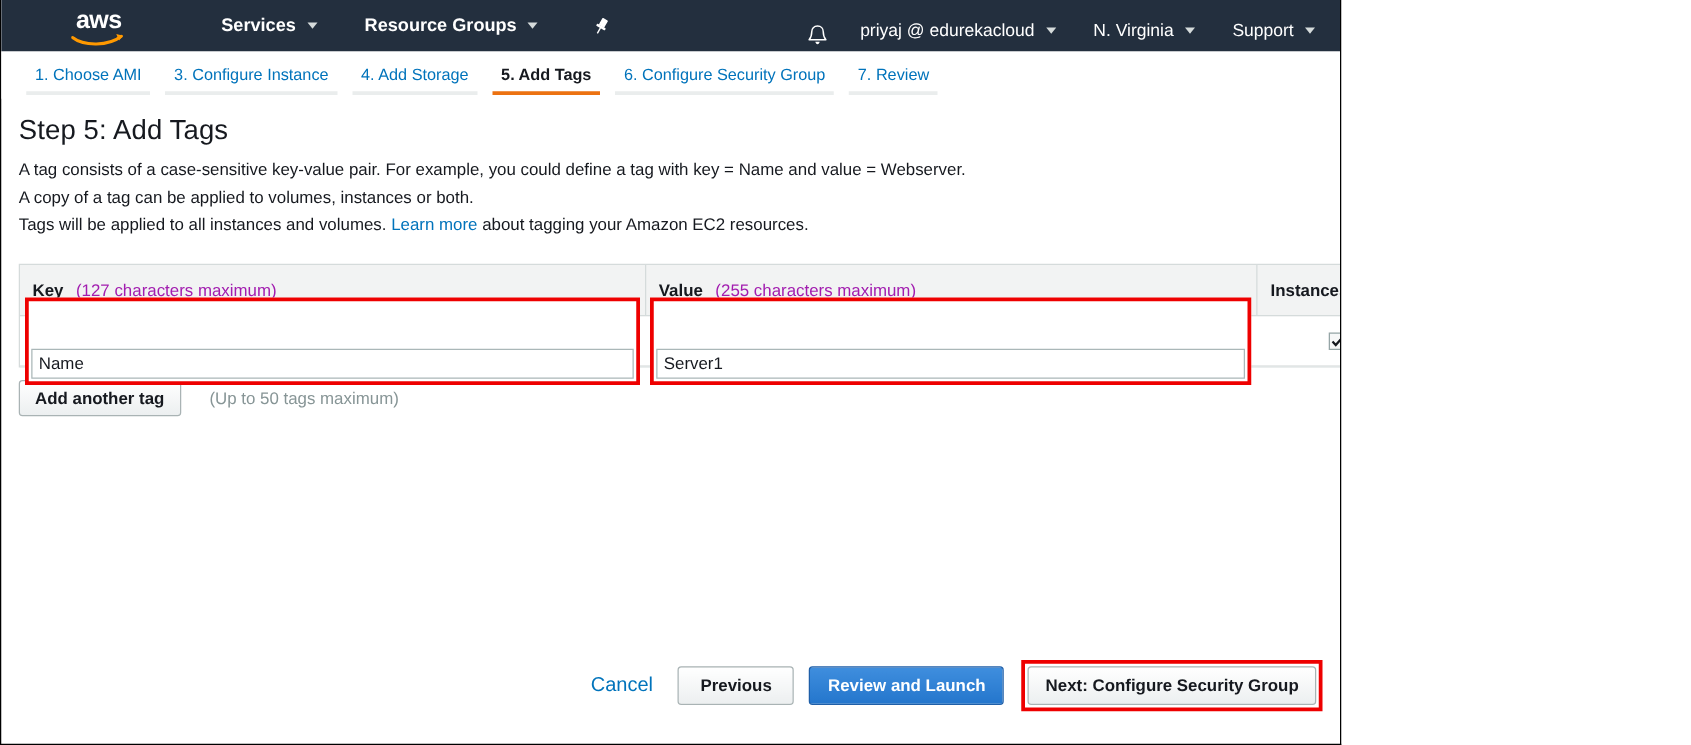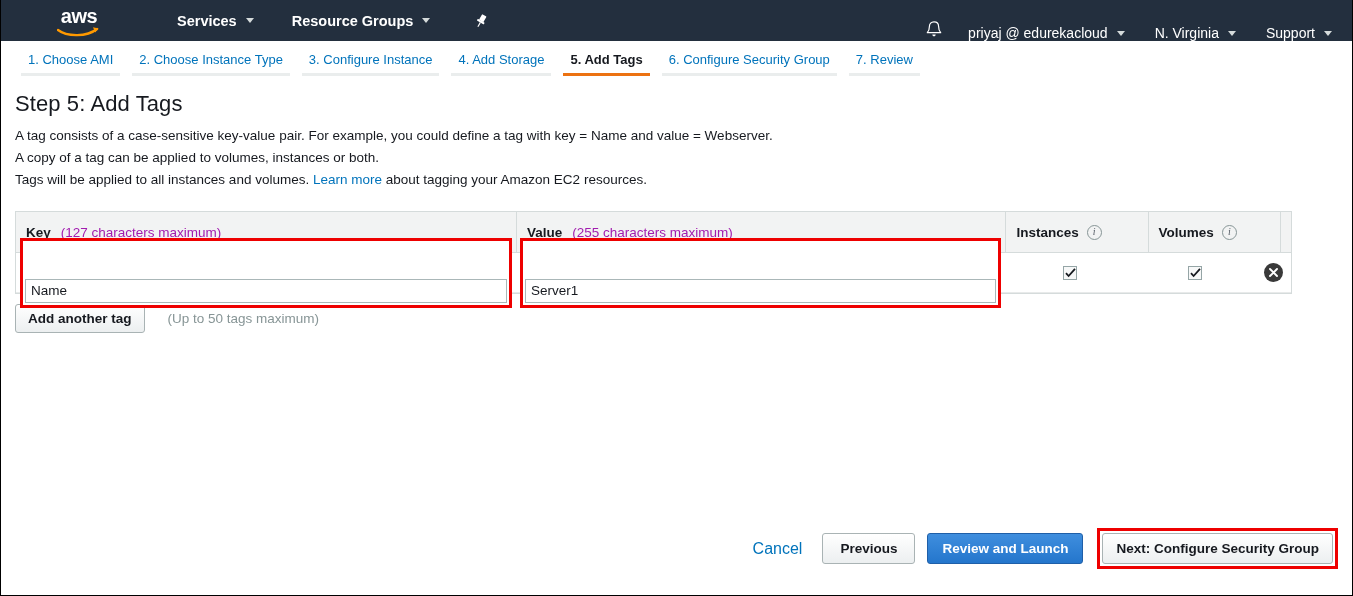--- a/index.html
+++ b/index.html
@@ -5,21 +5,21 @@
 <style>
   * { box-sizing: border-box; margin: 0; padding: 0; }
   html, body {
     width: 1353px; height: 596px;
     font-family: "Liberation Sans", sans-serif;
     background: #ffffff;
     overflow: hidden;
   }
   .page {
     position: relative;
-    width: 1353px; height: 596px;
+    width: 1073px; height: 596px;
     background: #fff;
     border: 1px solid #000;
     border-top: none;
     overflow: hidden;
   }
 
   
   .topnav {
     height: 41px;
     background: #232f3e;
@@ -68,22 +68,22 @@
     border-top: 5px solid #d5dbdb;
   }
   .pin-icon {
     margin-left: 42px;
     width: 18px; height: 18px;
     display: flex; align-items: center; justify-content: center;
     cursor: pointer;
   }
   .nav-right {
     position: absolute;
-    right: 14px; top: 0; height: 41px;
-    display: flex; align-items: flex-end;
+    right: 14px; top: 16px; height: 41px;
+    display: flex; align-items: flex-start;
   }
   .bell-icon {
     width: 24px; height: 24px;
     display: flex; align-items: center; justify-content: center;
     cursor: pointer;
     margin-right: 22px;
   }
   .nav-right .nav-item { font-weight: normal; font-size: 14px; margin-left: 0; }
   .nav-user { margin-right: 30px; }
   .nav-region { margin-right: 30px; }
@@ -338,24 +338,20 @@
       </div>
     </div>
   </div>
 
   <div class="steps">
     <div class="step">
       <span>1. Choose AMI</span>
       <span class="bar"></span>
     </div>
     <div class="step">
-      <span>2. Choose Instance Type</span>
-      <span class="bar"></span>
-    </div>
-    <div class="step">
       <span>3. Configure Instance</span>
       <span class="bar"></span>
     </div>
     <div class="step">
       <span>4. Add Storage</span>
       <span class="bar"></span>
     </div>
     <div class="step active">
       <span>5. Add Tags</span>
       <span class="bar"></span>

